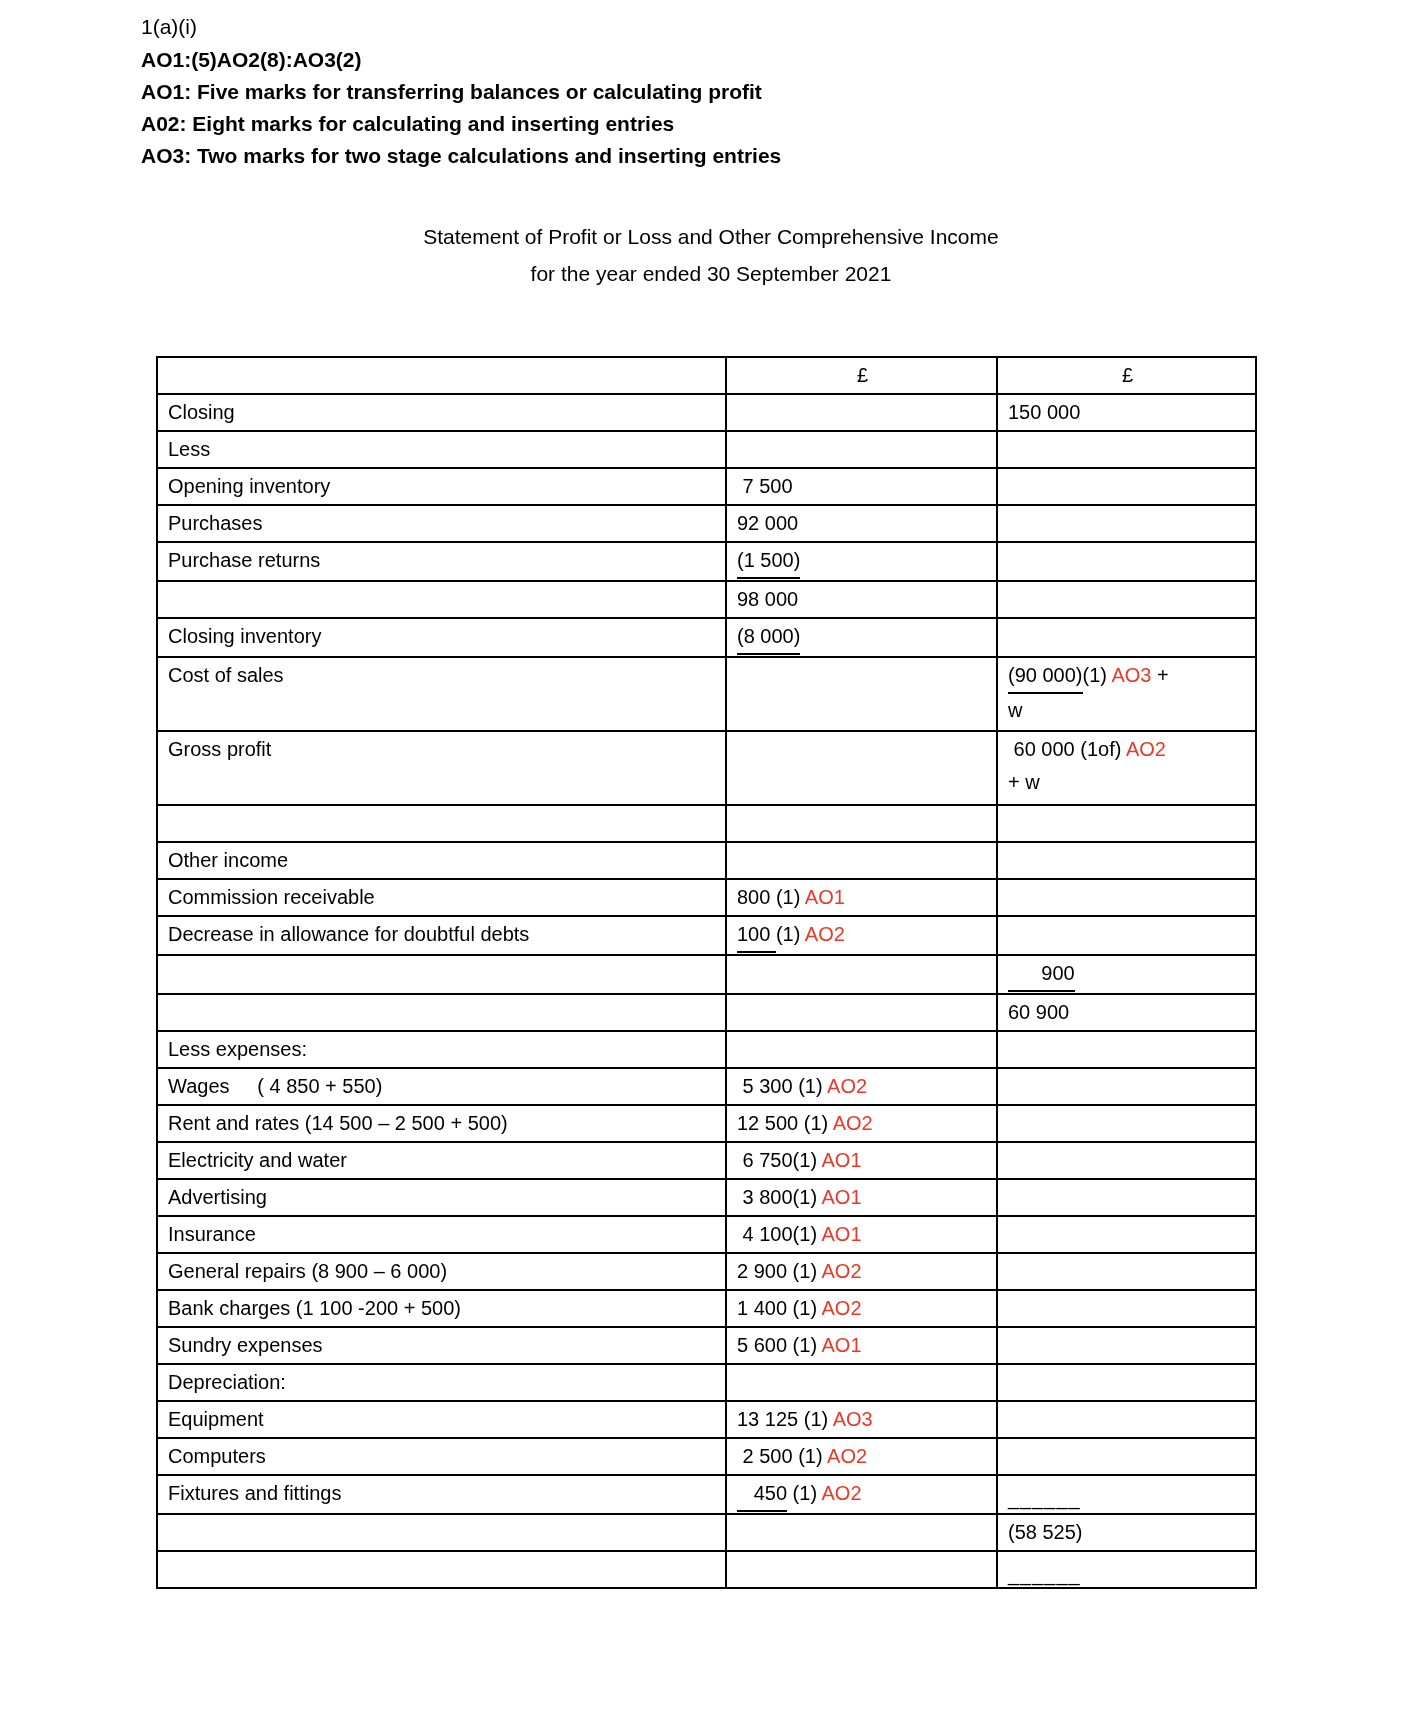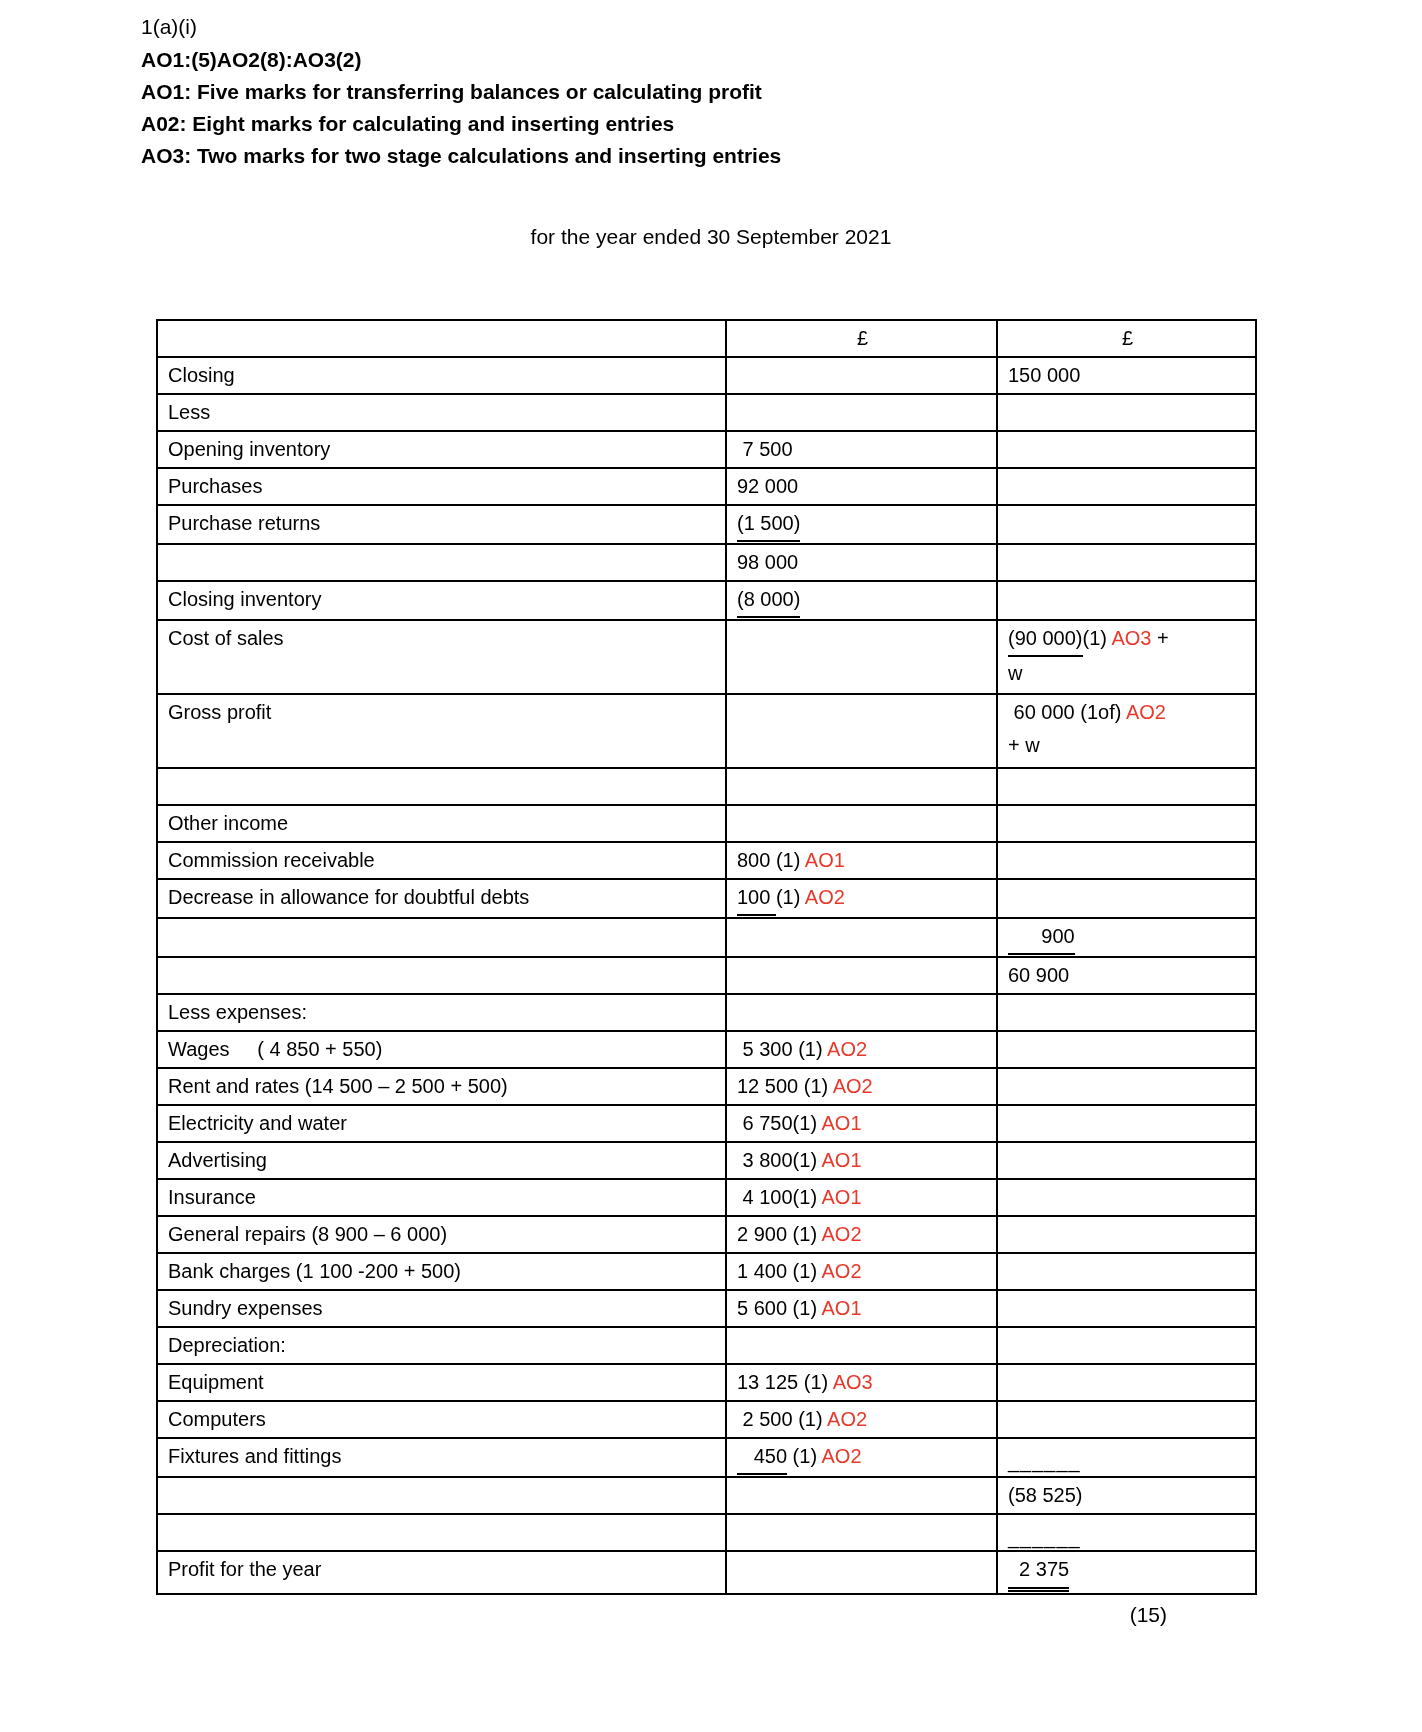--- a/index.html
+++ b/index.html
@@ -65,20 +65,21 @@
   <div class="ref">1(a)(i)</div>
 
   <div class="ms">
     <div>AO1:(5)AO2(8):AO3(2)</div>
     <div>AO1: Five marks for transferring balances or calculating profit</div>
     <div>A02: Eight marks for calculating and inserting entries</div>
     <div>AO3: Two marks for two stage calculations and inserting entries</div>
   </div>
 
   <div class="titles">
+    <div>Statement of Profit or Loss and Other Comprehensive Income</div>
     <div>for the year ended 30 September 2021</div>
   </div>
 
   <table class="fs">
     <colgroup>
       <col style="width:569px">
       <col style="width:271px">
       <col style="width:259px">
     </colgroup>
     <thead>
@@ -232,23 +233,17 @@
         <tr>
           <td class="c0"></td>
           <td class="c1"></td>
           <td class="c2">(58 525)</td>
         </tr>
         <tr>
           <td class="c0"></td>
           <td class="c1"></td>
           <td class="c2"><span class="dash">______</span></td>
         </tr>
-        <tr>
-          <td class="c0">Profit for the year</td>
-          <td class="c1"></td>
-          <td class="c2"><span class="u2">  2 375</span></td>
-        </tr>
       </tbody>
   </table>
 
-  <div class="marks">(15)</div>
 
 </div>
 
 </body></html>

